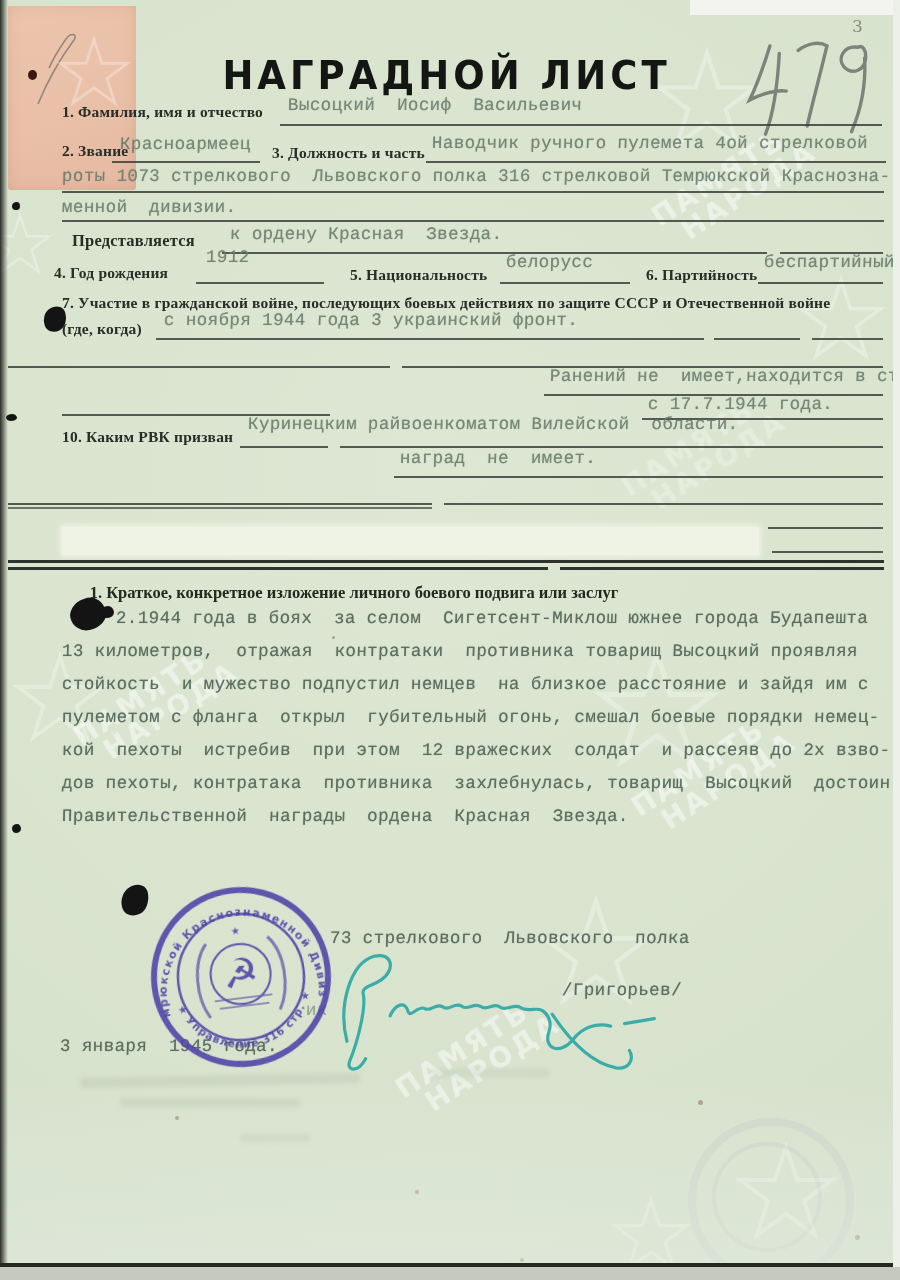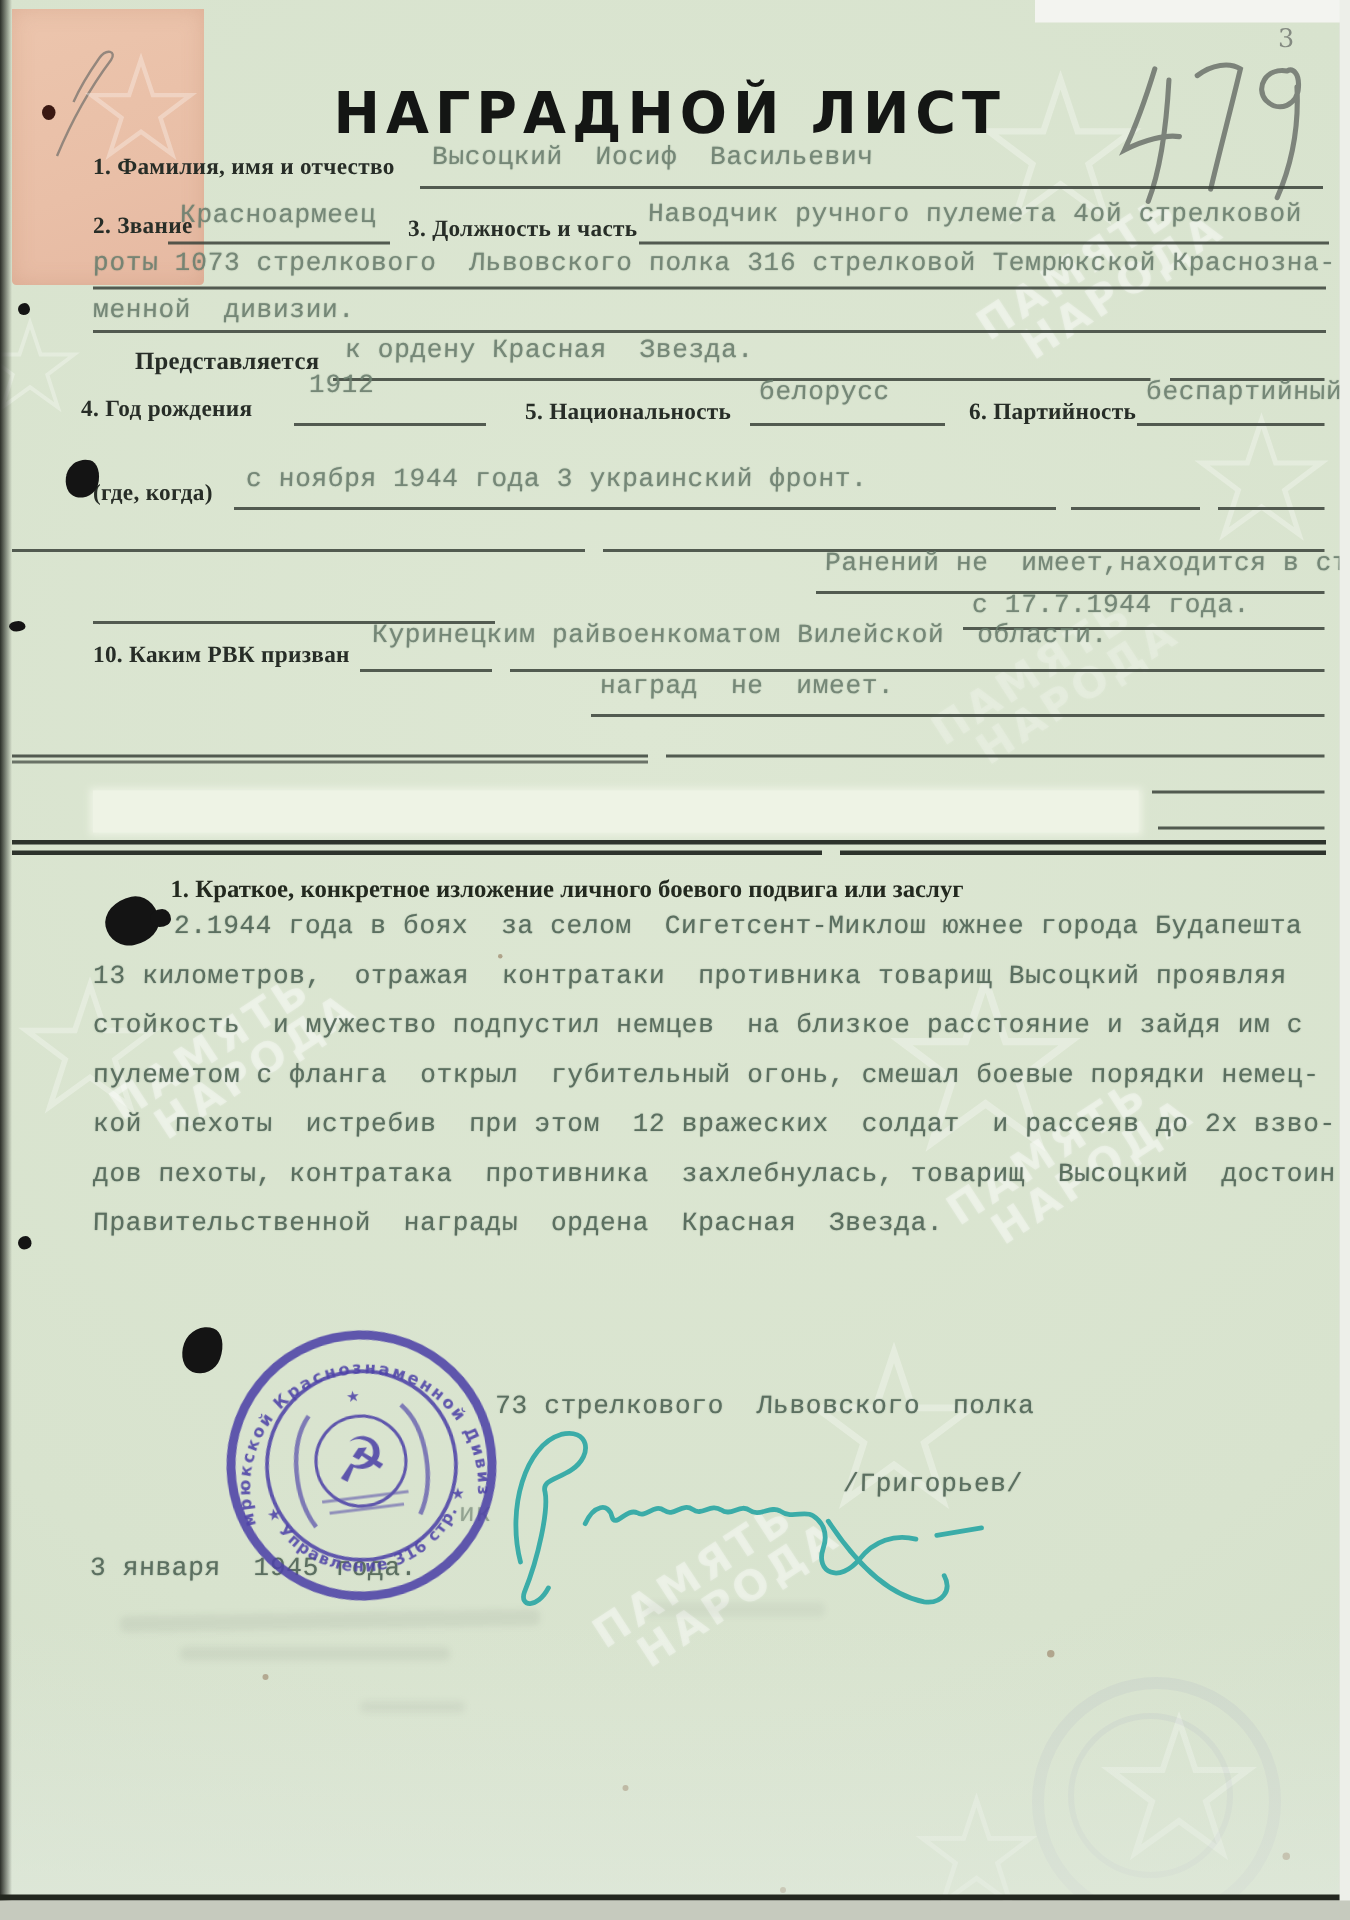--- a/index.html
+++ b/index.html
@@ -9,21 +9,21 @@
   .edge{position:absolute;}
   .label{position:absolute;font-family:"Liberation Serif",serif;font-weight:700;font-size:15.5px;color:#272d27;white-space:pre;letter-spacing:.2px;}
   .label.big{font-size:16.5px;}
   .typed{position:absolute;font-family:"Liberation Mono","DejaVu Sans Mono",monospace;font-size:17.5px;color:#5b6f60;white-space:pre;letter-spacing:.4px;text-shadow:0 0 1px rgba(91,111,96,.6);transform:skewX(-1.5deg);}
   .typed.faded{color:#6d8070;opacity:.92;}
   .ul{position:absolute;height:2px;background:#3a423a;opacity:.85;}
   .ul.thin{height:1.6px;opacity:.7;}
   .rule{position:absolute;height:3px;background:#2d332c;}
   .title{position:absolute;left:0;top:54px;width:893px;text-align:center;font-family:"DejaVu Sans","Liberation Sans",sans-serif;
     font-weight:800;font-size:37px;letter-spacing:4px;color:#141614;transform:scaleY(1.04);}
-  .sect{position:absolute;left:0;width:708px;text-align:center;font-family:"Liberation Serif",serif;font-weight:700;font-size:16.5px;color:#23291f;margin-left:24px;}
+  .sect{position:absolute;left:0;width:708px;text-align:center;font-family:"Liberation Serif",serif;font-weight:700;font-size:16.5px;color:#23291f;}
   .wm{position:absolute;transform:rotate(-33deg);color:rgba(255,255,255,.34);font-family:"DejaVu Sans",sans-serif;
     font-weight:700;font-size:28px;letter-spacing:3px;line-height:.95;text-shadow:0 0 2px rgba(255,255,255,.25);pointer-events:none;}
   .star-wm{position:absolute;opacity:.30;pointer-events:none;}
   .blob{position:absolute;background:#141414;border-radius:58% 42% 55% 45%/50% 55% 45% 50%;}
   .speck{position:absolute;border-radius:50%;background:#8a6b4f;opacity:.55;}
   .smudge{position:absolute;background:rgba(95,105,98,.10);filter:blur(2px);border-radius:4px;}
   .patch{position:absolute;left:8px;top:6px;width:128px;height:184px;background:linear-gradient(160deg,#ecc5ad 0%,#e9bfa7 60%,#e6b9a2 100%);
     border-radius:0 0 3px 3px;box-shadow:inset 0 0 14px rgba(180,120,90,.25);}
   .redact{position:absolute;left:62px;top:527px;width:697px;height:28px;background:#eef3e5;box-shadow:0 0 5px 2px #eef3e5;}
   .ghost{position:absolute;border-radius:50%;border:8px solid rgba(100,90,170,.07);}
@@ -112,35 +112,36 @@
     <div class="typed faded" style="left:120px;top:134px;">Красноармеец</div>
     <div class="ul" style="left:112px;top:161px;width:148px;"></div>
     <div class="label" style="left:272px;top:144px;">3. Должность и часть</div>
     <div class="typed faded" style="left:432px;top:133px;">Наводчик ручного пулемета 4ой стрелковой</div>
     <div class="ul" style="left:426px;top:161px;width:460px;"></div>
     <div class="typed faded" style="left:62px;top:166px;">роты 1073 стрелкового  Львовского полка 316 стрелковой Темрюкской Краснозна-</div>
     <div class="ul" style="left:62px;top:191px;width:822px;"></div>
     <div class="typed faded" style="left:62px;top:197px;">менной  дивизии.</div>
     <div class="ul" style="left:62px;top:220px;width:822px;"></div>
 
-    <div class="label big" style="left:90px;top:231px;">Представляется</div>
+    <div class="label big" style="left:72px;top:231px;">Представляется</div>
     <div class="typed faded" style="left:230px;top:224px;">к ордену Красная  Звезда.</div>
     <div class="ul" style="left:222px;top:252px;width:545px;"></div>
     <div class="ul" style="left:780px;top:252px;width:103px;"></div>
 
     <div class="label" style="left:54px;top:264px;">4. Год рождения</div>
     <div class="typed faded" style="left:206px;top:247px;">1912</div>
     <div class="ul" style="left:196px;top:282px;width:128px;"></div>
     <div class="label" style="left:350px;top:266px;">5. Национальность</div>
     <div class="typed faded" style="left:506px;top:252px;">белорусс</div>
     <div class="ul" style="left:500px;top:282px;width:130px;"></div>
     <div class="label" style="left:646px;top:266px;">6. Партийность</div>
     <div class="typed faded" style="left:764px;top:252px;">беспартийный.</div>
     <div class="ul" style="left:758px;top:282px;width:125px;"></div>
 
+    <div class="label" style="left:62px;top:294px;width:822px;">7. Участие в гражданской войне, последующих боевых действиях по защите СССР и Отечественной войне</div>
     <div class="label" style="left:62px;top:320px;">(где, когда)</div>
     <div class="typed faded" style="left:164px;top:310px;">с ноября 1944 года 3 украинский фронт.</div>
     <div class="ul" style="left:156px;top:338px;width:548px;"></div>
     <div class="ul" style="left:714px;top:338px;width:86px;"></div>
     <div class="ul" style="left:812px;top:338px;width:71px;"></div>
     <div class="ul" style="left:8px;top:366px;width:382px;"></div>
     <div class="ul" style="left:402px;top:366px;width:481px;"></div>
 
     <div class="typed faded" style="left:550px;top:366px;">Ранений не  имеет,находится в строю.</div>
     <div class="ul" style="left:544px;top:394px;width:339px;"></div>

